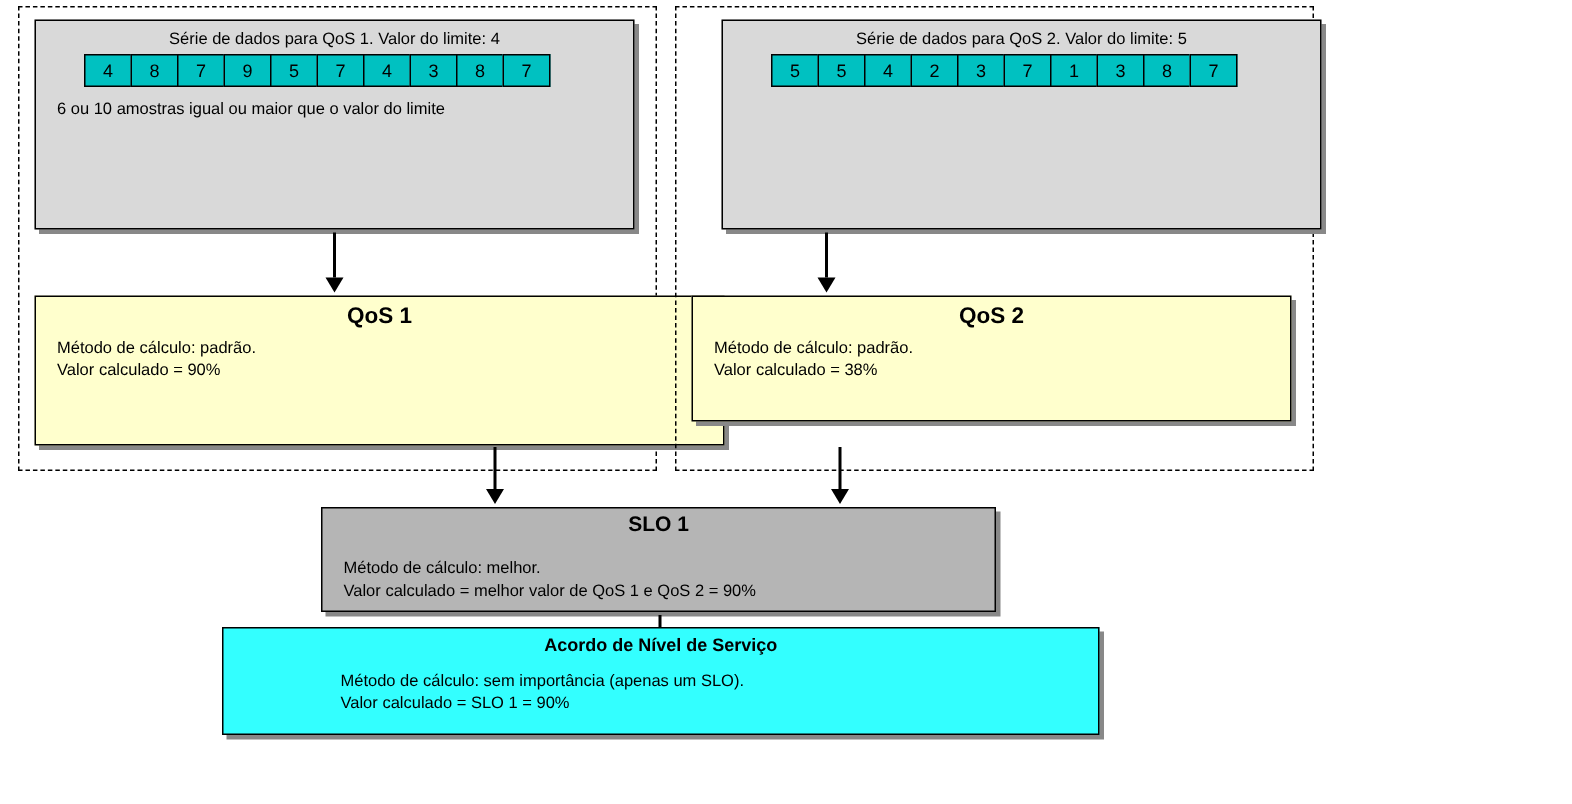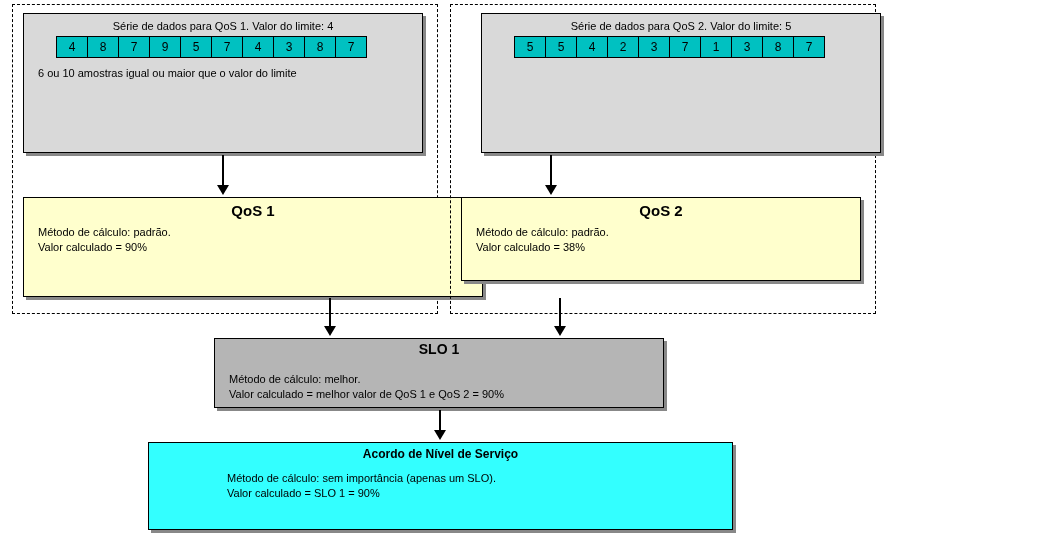--- a/index.html
+++ b/index.html
@@ -176,19 +176,19 @@
     <div>Método de cálculo: melhor.</div>
     <div>Valor calculado = melhor valor de QoS 1 e QoS 2 = 90%</div>
   </div>
 </div>
 
 <div class="arrow" style="left:440px; top:410px; height:30px;">
   <div class="shaft" style="top:0; height:20px;"></div>
   <div class="head" style="top:20px;"></div>
 </div>
 
-<div class="box cyan-box shadow" style="left:148px; top:442px; width:585px; height:88px;">
+<div class="box cyan-box shadow" style="left:148px; top:418px; width:585px; height:72px;">
   <div class="title" style="font-size:12px; margin:4px 0 10px 0;">Acordo de Nível de Serviço</div>
   <div class="body-text" style="padding-left:78px;">
     <div>Método de cálculo: sem importância (apenas um SLO).</div>
     <div>Valor calculado = SLO 1 = 90%</div>
   </div>
 </div>
 
 </body></html>

